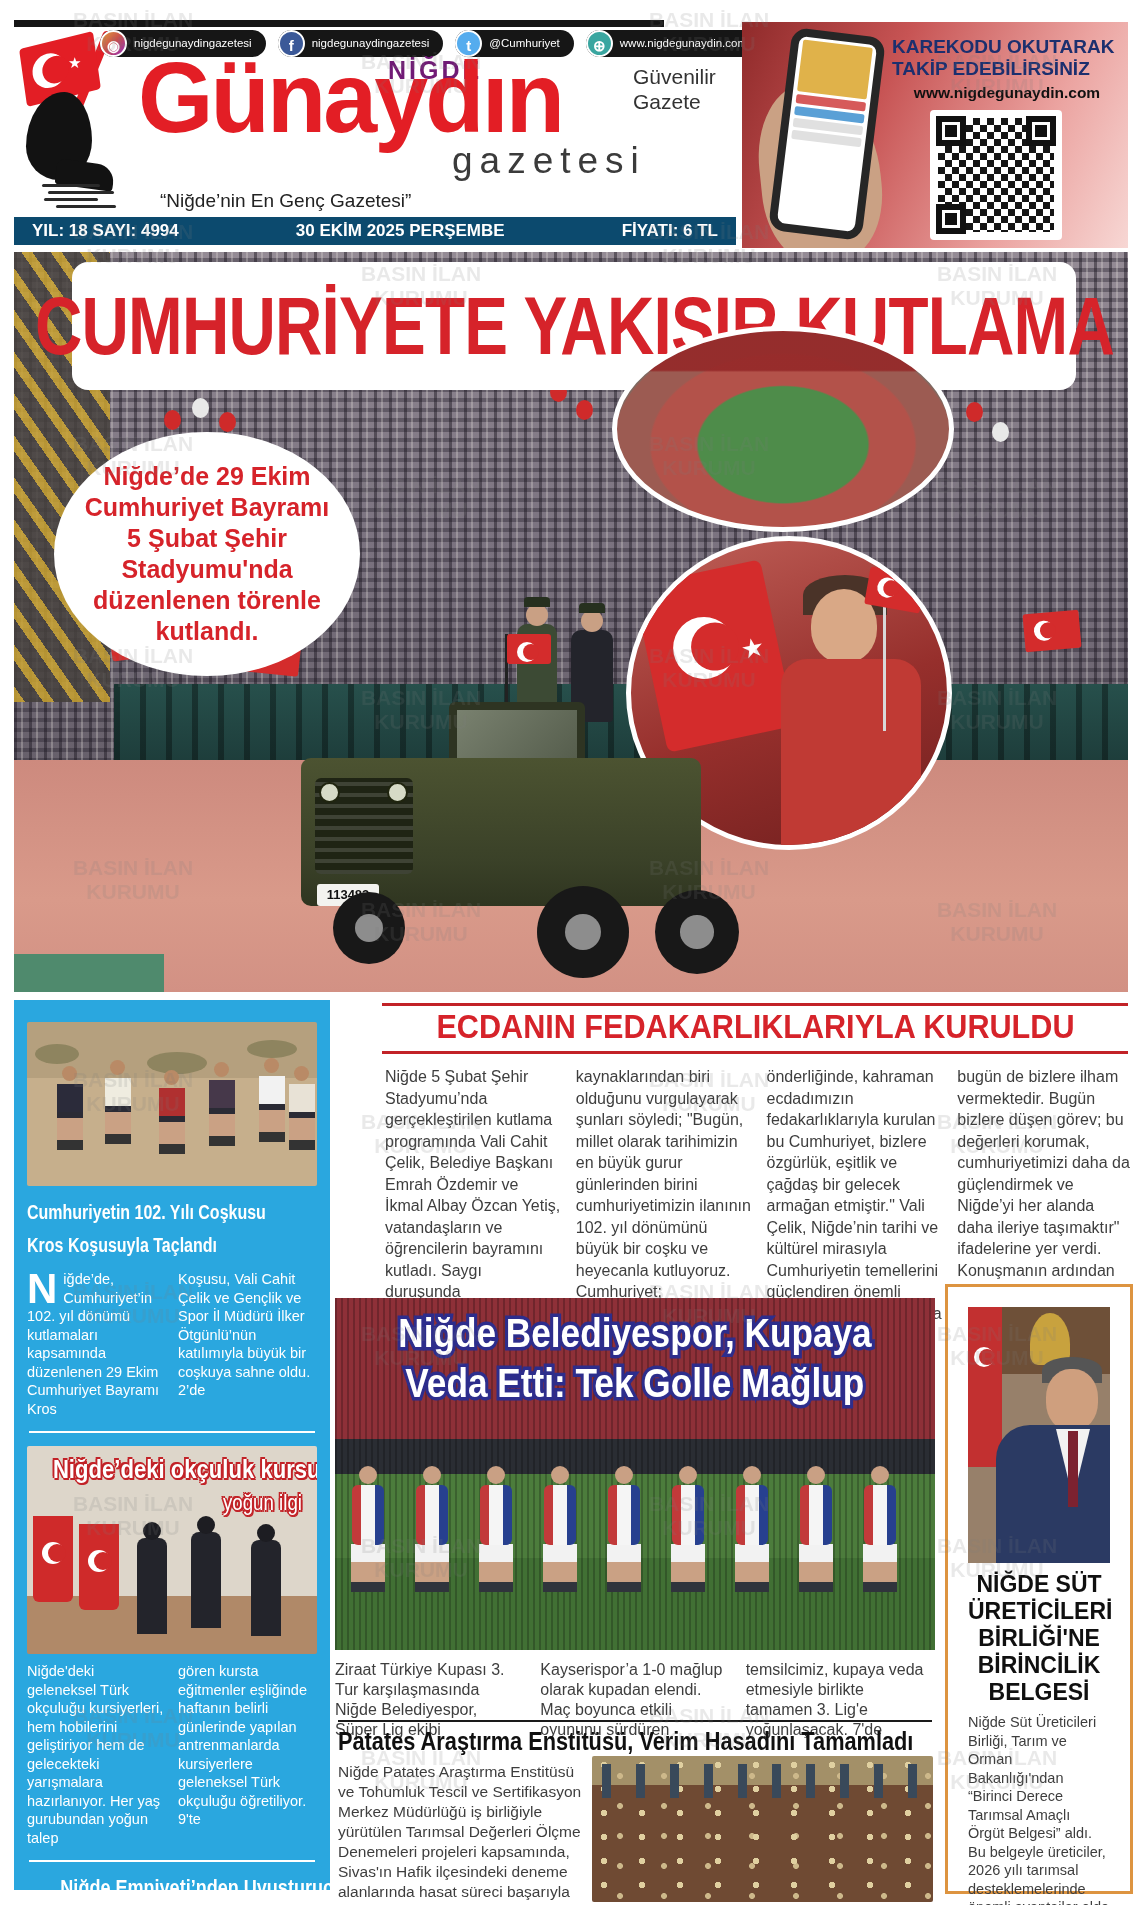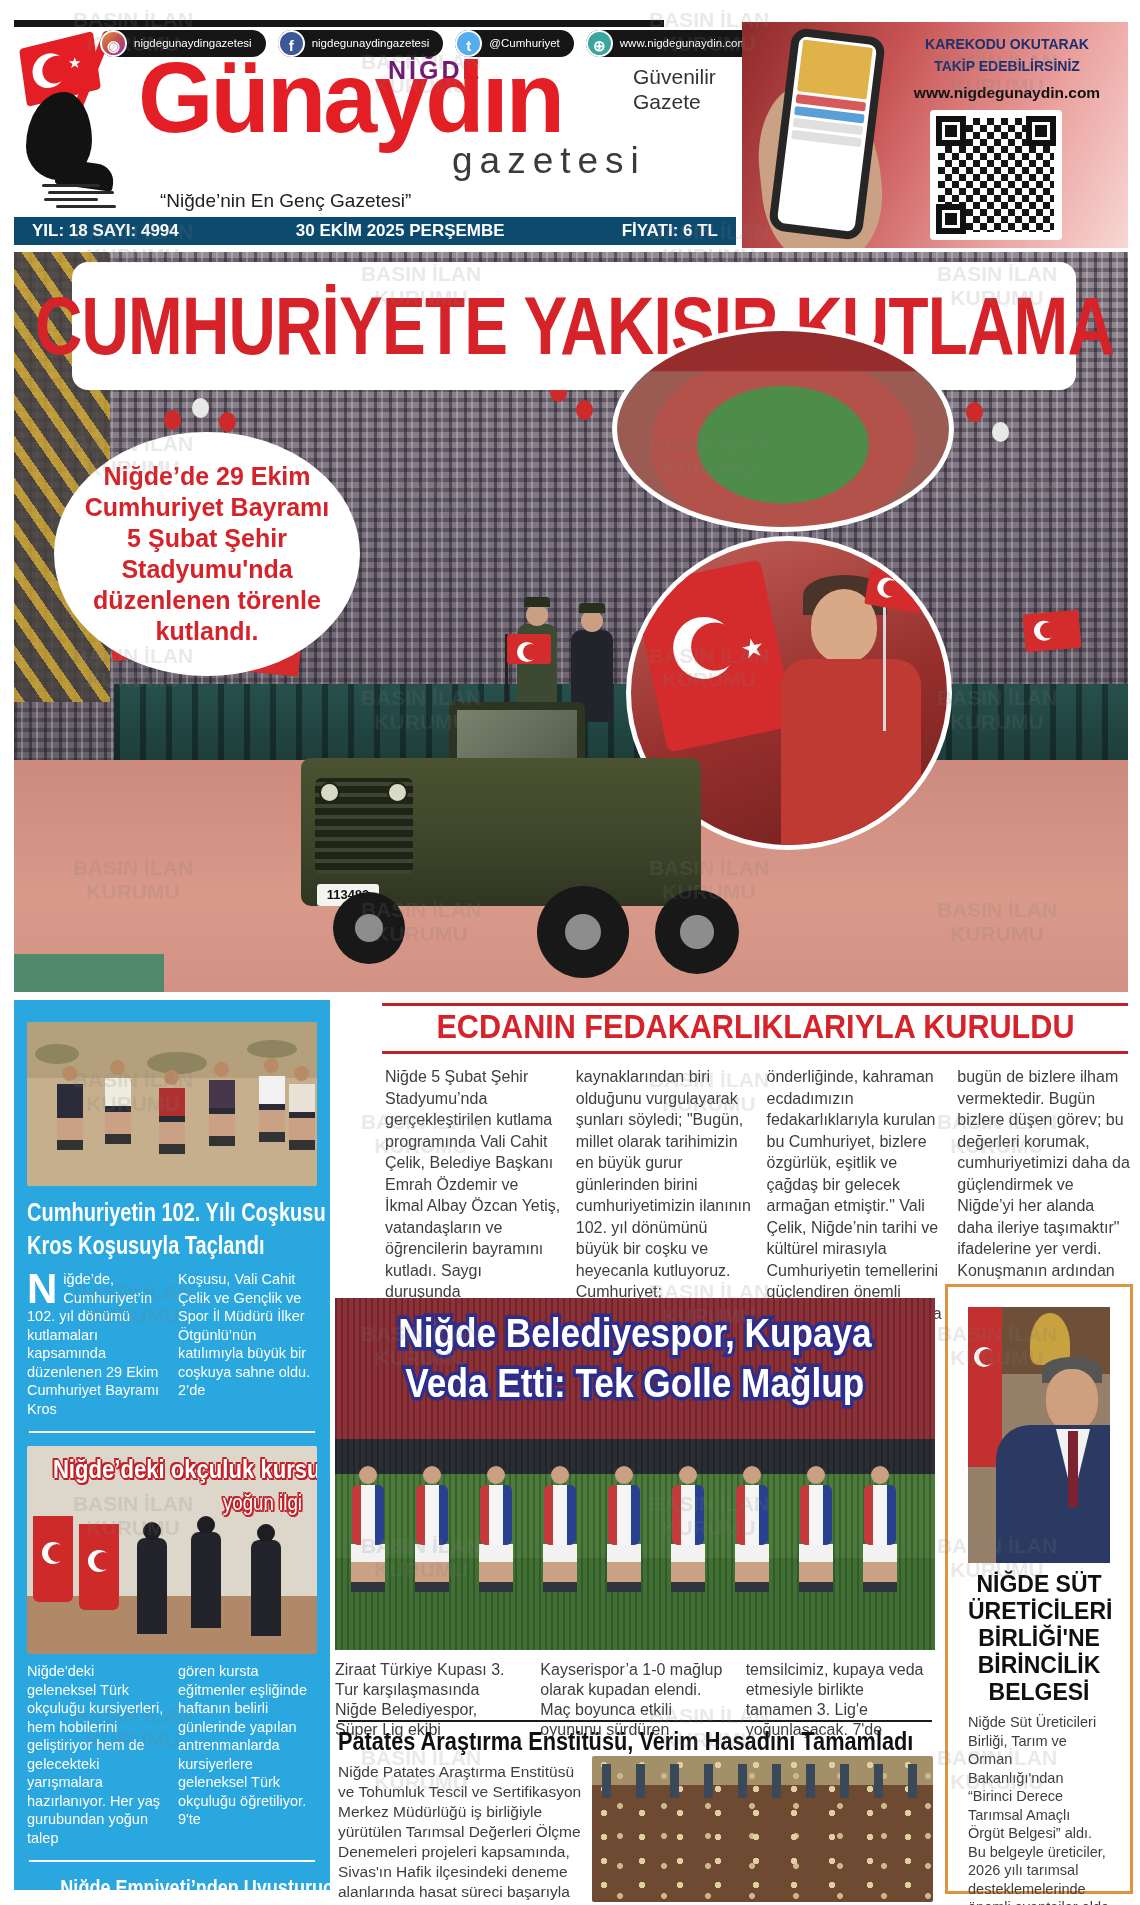--- a/index.html
+++ b/index.html
@@ -44,22 +44,22 @@
                 border-radius:8px 18px 4px 4px;transform:rotate(8deg);}
   .sketch{position:absolute;height:3px;background:#2a2a2a;border-radius:2px;}
   
   .qrad{left:742px;top:22px;width:386px;height:226px;
         background:linear-gradient(115deg,#8f2a2a,#c75454 35%,#eba3a0 72%,#f7d7d4);overflow:hidden;}
   .hand{position:absolute;left:18px;top:60px;width:120px;height:180px;background:#caa184;
         border-radius:45% 55% 40% 40%;transform:rotate(-6deg);}
   .phone{position:absolute;left:38px;top:10px;width:78px;height:188px;border:8px solid #262626;
          border-radius:16px;background:#fff;transform:rotate(7deg);overflow:hidden;}
   .pbar{height:9px;margin:3px 4px;border-radius:2px;}
-  .qtitle{position:absolute;left:150px;width:230px;text-align:center;color:#1c2f6e;
-          font-weight:bold;font-size:14px;}
+  .qtitle{position:absolute;left:150px;width:230px;color:#1c2f6e;
+          font-weight:bold;font-size:19px;}
   .qurl{position:absolute;left:150px;top:62px;width:230px;text-align:center;color:#111;
         font-weight:bold;font-size:15.5px;}
   .qrbox{position:absolute;left:188px;top:88px;width:132px;height:130px;background:#fff;border-radius:4px;}
   .qrnoise{position:absolute;inset:8px;
      background:repeating-conic-gradient(#151515 0 25%,#fff 0 50%) 0 0/14px 14px,
                 repeating-conic-gradient(#151515 0 25%,transparent 0 50%) 5px 3px/9px 9px;}
   .qf{position:absolute;width:30px;height:30px;border:6px solid #111;background:#fff;box-sizing:border-box;}
   .qf::after{content:"";position:absolute;inset:3px;background:#111;}
 
   
@@ -132,21 +132,21 @@
 
   
   .rail{left:14px;top:1000px;width:316px;height:890px;background:#2aa7df;box-sizing:border-box;
         padding:22px 13px 0 13px;color:#fff;}
   .rphoto{position:relative;width:290px;overflow:hidden;border-radius:2px;}
   .kros-photo{height:164px;background:linear-gradient(180deg,#b5a07e 0 34%,#c6af8c 34%);}
   .bush{position:absolute;border-radius:50%;background:rgba(110,110,70,.55);}
   .runner{position:absolute;width:26px;height:84px;
      background:linear-gradient(180deg,transparent 0 22%,var(--shirt,#efece0) 22% 55%,#2b2b35 55% 62%,#caa184 62% 88%,#333 88%);}
   .runner::before{content:"";position:absolute;left:5px;top:0;width:15px;height:15px;border-radius:50%;background:#b98a66;}
-  .rail h2{margin:10px 0 0 0;font-size:25px;line-height:33px;font-weight:bold;}
+  .rail h2{margin:10px 0 0 0;font-size:20px;line-height:33px;font-weight:bold;}
   .wcols{display:flex;gap:12px;margin-top:8px;}
   .wcols div{flex:1;font-size:14.5px;line-height:18.5px;}
   .dropcap::first-letter{float:left;font-size:42px;line-height:34px;font-weight:bold;margin:2px 6px 0 0;}
   .whr{height:2px;background:#fff;margin:13px 2px;}
   .ok-photo{height:208px;background:linear-gradient(180deg,#ddd6ca 0 72%,#b08968 72%);}
   .okflag{position:absolute;width:40px;height:86px;background:#cf2a2a;border-radius:0 0 6px 6px;}
   .okflag::before{content:"";position:absolute;left:9px;top:26px;width:22px;height:22px;border-radius:50%;background:#fff;}
   .okflag::after{content:"";position:absolute;left:15px;top:28px;width:18px;height:18px;border-radius:50%;background:#cf2a2a;}
   .silh{position:absolute;width:30px;height:96px;border-radius:8px 8px 0 0;background:#23242b;}
   .silh::before{content:"";position:absolute;left:6px;top:-16px;width:18px;height:18px;border-radius:50%;background:#1d1d22;}

